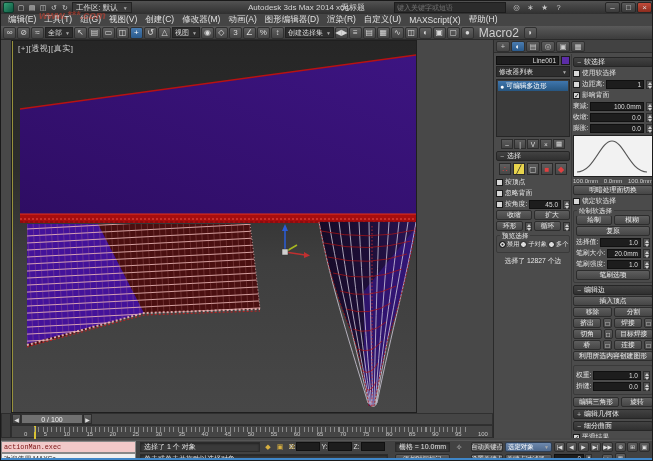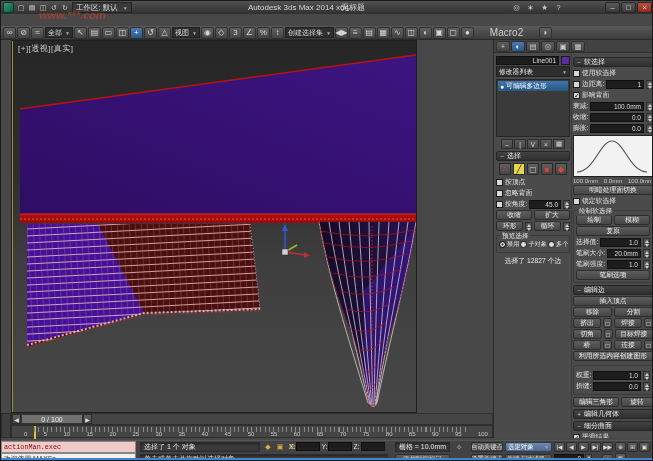--- a/index.html
+++ b/index.html
@@ -22,21 +22,21 @@
   .winbtns span{width:15px;height:11px;font-size:8px;display:flex;align-items:center;justify-content:center;color:#ddd;background:linear-gradient(#5a5a5a,#3a3a3a);border:1px solid #262626;border-radius:2px}
   .winbtns .close{background:linear-gradient(#c24b3a,#8c2c1e);}
   
   .menubar{position:absolute;left:0;top:13px;width:653px;height:12px;background:#454545;display:flex;align-items:center;padding-left:3px;font-size:8.5px;color:#e0e0e0}
   .mi{padding:0 4px;white-space:nowrap}
   
   .toolbar{position:absolute;left:0;top:25px;width:653px;height:14px;background:linear-gradient(#5a5a5a,#3c3c3c);display:flex;align-items:center;gap:1px;padding:0 2px;border-bottom:1px solid #2a2a2a}
   .tbi{width:13px;height:12px;display:flex;align-items:center;justify-content:center;color:#d8d8d8;background:linear-gradient(#606060,#444);border:1px solid #303030;border-radius:2px;font-size:8px;flex:none}
   .tbi.active{background:linear-gradient(#4a7cb0,#2a5a8c);color:#fff}
   .tbdd{height:11px;background:#2e2e2e;border:1px solid #222;color:#ddd;font-size:7px;display:flex;align-items:center;padding:0 2px;gap:3px;flex:none;white-space:nowrap}
-  .tblabel{font-size:10px;color:#cfcfcf;padding:0 15px;white-space:nowrap}
+  .tblabel{font-size:12px;color:#cfcfcf;padding:0 4px;white-space:nowrap}
   
   .viewport{position:absolute;left:10px;top:39px;width:406px;height:373px;background:linear-gradient(180deg,#262626 0%,#2d2d2d 35%,#3f3f3f 60%,#474747 100%);border:1px solid #1f1f1f;box-shadow:inset 1px 0 0 #97913c;overflow:hidden}
   .vplabel{position:absolute;left:6px;top:2px;font-size:8px;color:#c9c9c9;z-index:5;letter-spacing:.5px}
   .viewport svg{position:absolute;left:0;top:0}
   
   .panel{position:absolute;left:492px;top:39px;width:161px;height:398px;background:#4b4b4b;border-left:1px solid #2a2a2a;font-size:7.5px;color:#ddd;overflow:hidden}
   .ptabs{height:13px;display:flex;gap:1px;padding:1px 2px;background:#424242;border-bottom:1px solid #2e2e2e}
   .ptab{width:14px;height:11px;display:flex;align-items:center;justify-content:center;font-size:7.5px;color:#ccc;background:linear-gradient(#5c5c5c,#454545);border:1px solid #303030;border-radius:2px}
   .ptab.active{background:linear-gradient(#4a7cb0,#2a5a8c);color:#fff}
   .lc{position:absolute;left:2px;top:15px;width:74px}
@@ -121,33 +121,50 @@
         <span>◫</span>
         <span>↺</span>
         <span>↻</span>
       </span>
     <span class="ws-dd">
       <span>工作区: 默认</span>
       <span class="dda">▼</span>
     </span>
     <span class="apptitle">Autodesk 3ds Max 2014 x64</span>
     <span class="doctitle">无标题</span>
+    <span class="searchbox">
+      <input placeholder="键入关键字或短语" style="">
+    </span>
     <span class="sideicons" id="sideicons">
         <span>◎</span>
         <span>∗</span>
         <span>★</span>
         <span>?</span>
       </span>
     <span class="winbtns" id="winbtns">
         <span>–</span>
         <span>□</span>
         <span class="close">×</span>
       </span>
   </div>
 
+  <div class="menubar" id="menubar">
+      <span class="mi">编辑(E)</span>
+      <span class="mi">工具(T)</span>
+      <span class="mi">组(G)</span>
+      <span class="mi">视图(V)</span>
+      <span class="mi">创建(C)</span>
+      <span class="mi">修改器(M)</span>
+      <span class="mi">动画(A)</span>
+      <span class="mi">图形编辑器(D)</span>
+      <span class="mi">渲染(R)</span>
+      <span class="mi">自定义(U)</span>
+      <span class="mi">MAXScript(X)</span>
+      <span class="mi">帮助(H)</span>
+    </div>
 
   <div class="toolbar" id="toolbar">
       <span class="tbi">∞</span>
       <span class="tbi">⊘</span>
       <span class="tbi">≈</span>
       <span class="tbdd">
         <span>全部</span>
         <span class="dda">▼</span>
       </span>
       <span class="tbi">↖</span>

